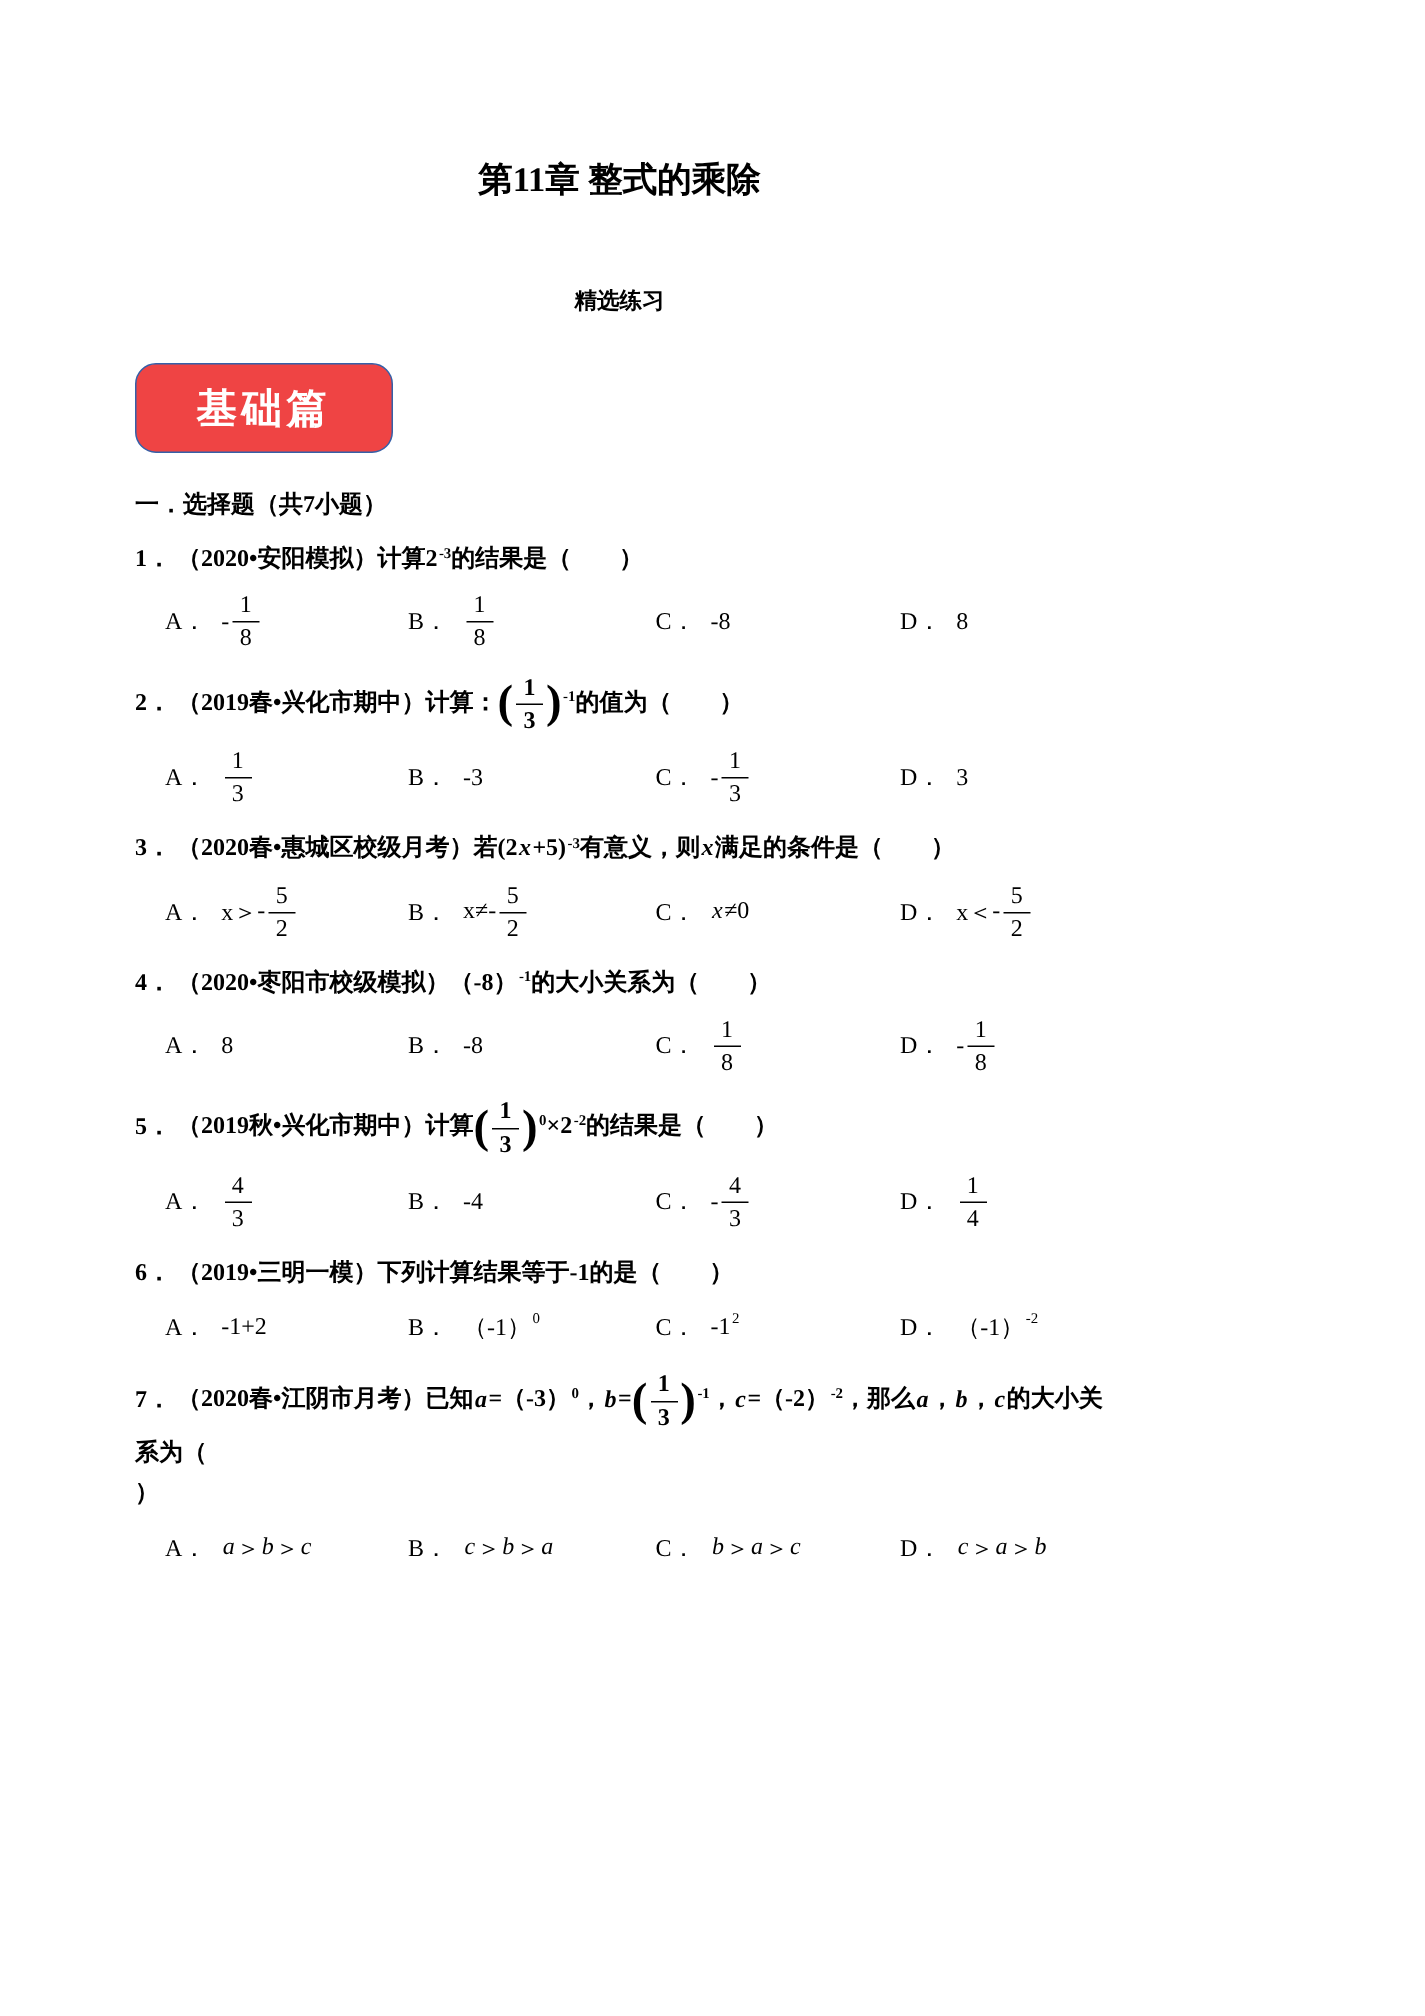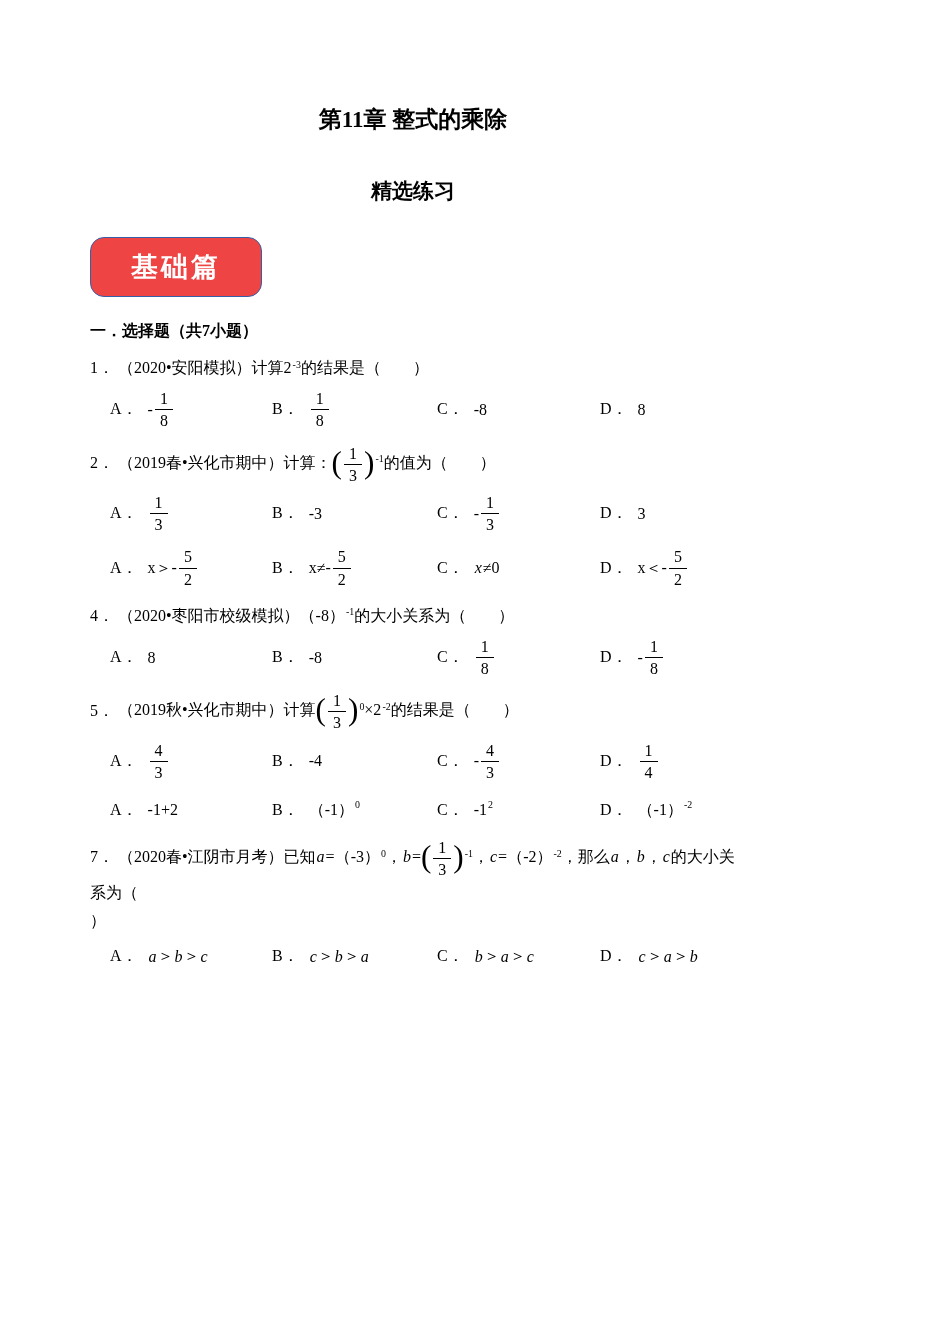--- a/index.html
+++ b/index.html
@@ -4,32 +4,32 @@
 <style>
   html,body{margin:0;padding:0;background:#ffffff;}
   body{
     width:950px;height:1344px;overflow:hidden;
     font-family:"Liberation Serif","DejaVu Serif",serif;
     color:#000;
   }
   .page{box-sizing:border-box;width:806px;height:1344px;padding:104px 70px 0 90px;}
   .title{font-size:23px;font-weight:bold;text-align:center;margin:0;}
   .subtitle{font-size:23px;font-weight:bold;text-align:center;margin:46px 0 0 0;}
-  .subheading{font-size:21px;font-weight:bold;text-align:center;margin:42px 0 0 0;}
+  .subheading{font-size:15px;font-weight:bold;text-align:center;margin:56px 0 0 0;}
   .badge{
     display:inline-block;margin-top:32px;
     background:#4471C4;color:#fff;border:1px solid #3560A8;
     font-family:"Liberation Sans","DejaVu Sans",sans-serif;
     font-weight:bold;font-size:27px;letter-spacing:3px;
     padding:11px 40px;border-radius:14px;
   }
   .badge.advanced{margin-top:22px;}
   .section-header{font-weight:bold;font-size:16px;margin-top:24px;}
   .question{margin-top:12px;font-size:16px;}
-  .stem{line-height:1.7;}
+  .stem{line-height:1.7;font-weight:bold;}
   .qnum{margin-right:4px;}
   .options{
     display:grid;grid-template-columns:162px 165px 163px auto;
     align-items:center;margin:8px 0 13px 20px;min-height:30px;font-size:16px;
   }
   .option{display:flex;align-items:center;}
   .olabel{margin-right:10px;white-space:nowrap;}
   .txt{white-space:pre-wrap;}
   .frac{display:inline-block;vertical-align:middle;text-align:center;line-height:1.2;margin:0 2px;}
   .frac .num{display:block;padding:0 5px 1px 5px;border-bottom:1.4px solid #000;}
@@ -100,20 +100,21 @@
               <span class="den">3</span>
             </span>
           </span>
           <span class="option">
             <span class="olabel">D．</span>
             <span class="txt">3</span>
           </span>
         </div>
       </div>
       <div class="question">
+        <div class="stem"><span class="qnum">3．</span><span class="txt">（2020春•惠城区校级月考）若(2</span><span class="it">x</span><span class="txt">+5)</span><span class="sup">-3</span><span class="txt">有意义，则</span><span class="it">x</span><span class="txt">满足的条件是（　　）</span></div>
         <div class="options">
           <span class="option">
             <span class="olabel">A．</span>
             <span class="txt">x＞</span>
             <span class="mid">-</span>
             <span class="frac">
               <span class="num">5</span>
               <span class="den">2</span>
             </span>
           </span>
@@ -195,20 +196,21 @@
           <span class="option">
             <span class="olabel">D．</span>
             <span class="frac">
               <span class="num">1</span>
               <span class="den">4</span>
             </span>
           </span>
         </div>
       </div>
       <div class="question">
+        <div class="stem"><span class="qnum">6．</span><span class="txt">（2019•三明一模）下列计算结果等于-1的是（　　）</span></div>
         <div class="options">
           <span class="option">
             <span class="olabel">A．</span>
             <span class="txt">-1+2</span>
           </span>
           <span class="option">
             <span class="olabel">B．</span>
             <span class="txt">（-1）</span>
             <span class="sup">0</span>
           </span>

